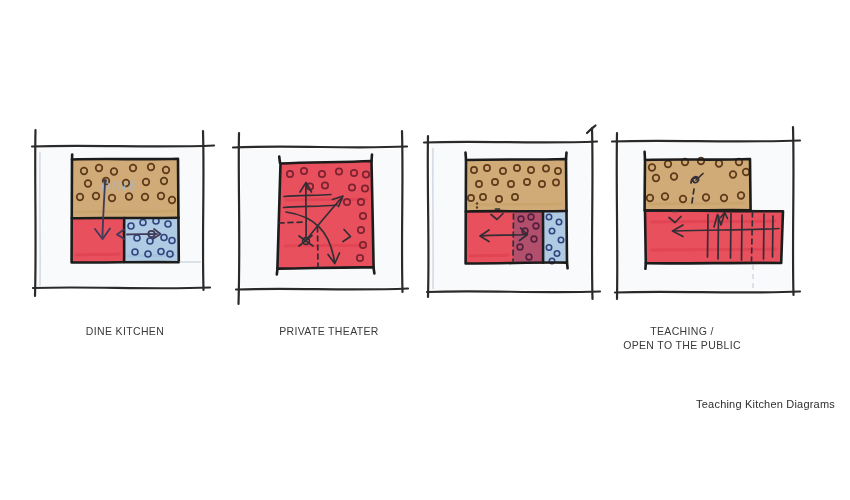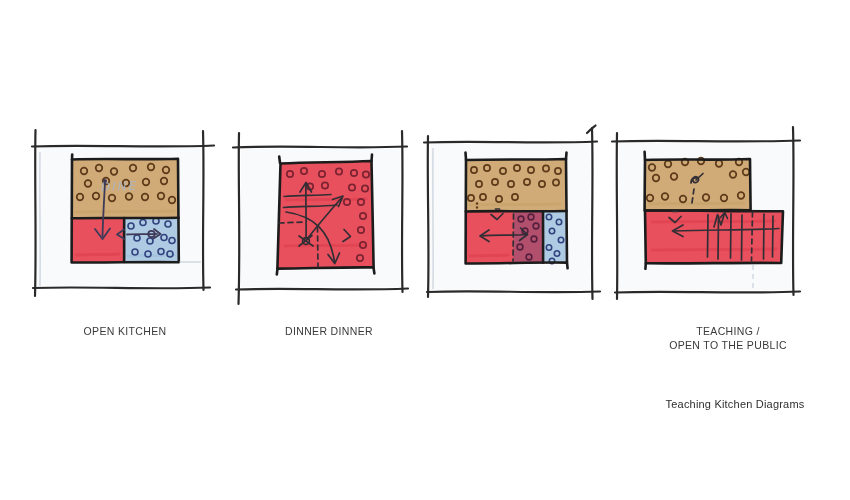--- a/index.html
+++ b/index.html
@@ -33,21 +33,21 @@
     fill:var(--pencil);stroke:none;font-family:"DejaVu Sans",sans-serif;
     font-size:12px;font-style:italic;letter-spacing:2px;opacity:.9;
   }
   
   .label{
     position:absolute;top:324px;text-align:center;
     font-size:10.5px;line-height:14px;letter-spacing:.35px;
     color:var(--label_text);white-space:pre-line;
   }
   .caption{
-    position:absolute;top:398px;left:635px;width:200px;text-align:center;
+    position:absolute;top:398px;left:635px;width:200px;text-align:right;
     font-size:11px;color:var(--caption_text);letter-spacing:.2px;
   }
 </style>
 </head>
 <body>
 
 <div class="canvas">
 
   <svg class="sketch-svg" width="850" height="500" viewBox="0 0 850 500">
 
@@ -308,19 +308,19 @@
         <path d="M764,214 L763.5,259"></path>
         <path d="M773,216 L772.5,257"></path>
         <path class="dashed" d="M752.5,212 L751.5,261"></path>
         <path d="M714,227 L717.5,214.5 L721,225 L724.5,213.5"></path>
         <path d="M720.5,217.5 L724.8,212.5 L727.5,218.5"></path>
       </g>
       <path class="pencil dashed" d="M753,265 L753,289"></path>
     </g>
   </svg>
 
-  <div class="label" style="left:45px;width:160px">OPEN KITCHEN</div>
-  <div class="label" style="left:249px;width:160px">DINNER DINNER</div>
-  <div class="label" style="left:628px;width:200px">TEACHING /
+  <div class="label" style="left:45px;width:160px">DINE KITCHEN</div>
+  <div class="label" style="left:249px;width:160px">PRIVATE THEATER</div>
+  <div class="label" style="left:582px;width:200px">TEACHING /
 OPEN TO THE PUBLIC</div>
 
   <div class="caption">Teaching Kitchen Diagrams</div>
 </div>
 
 </body></html>

